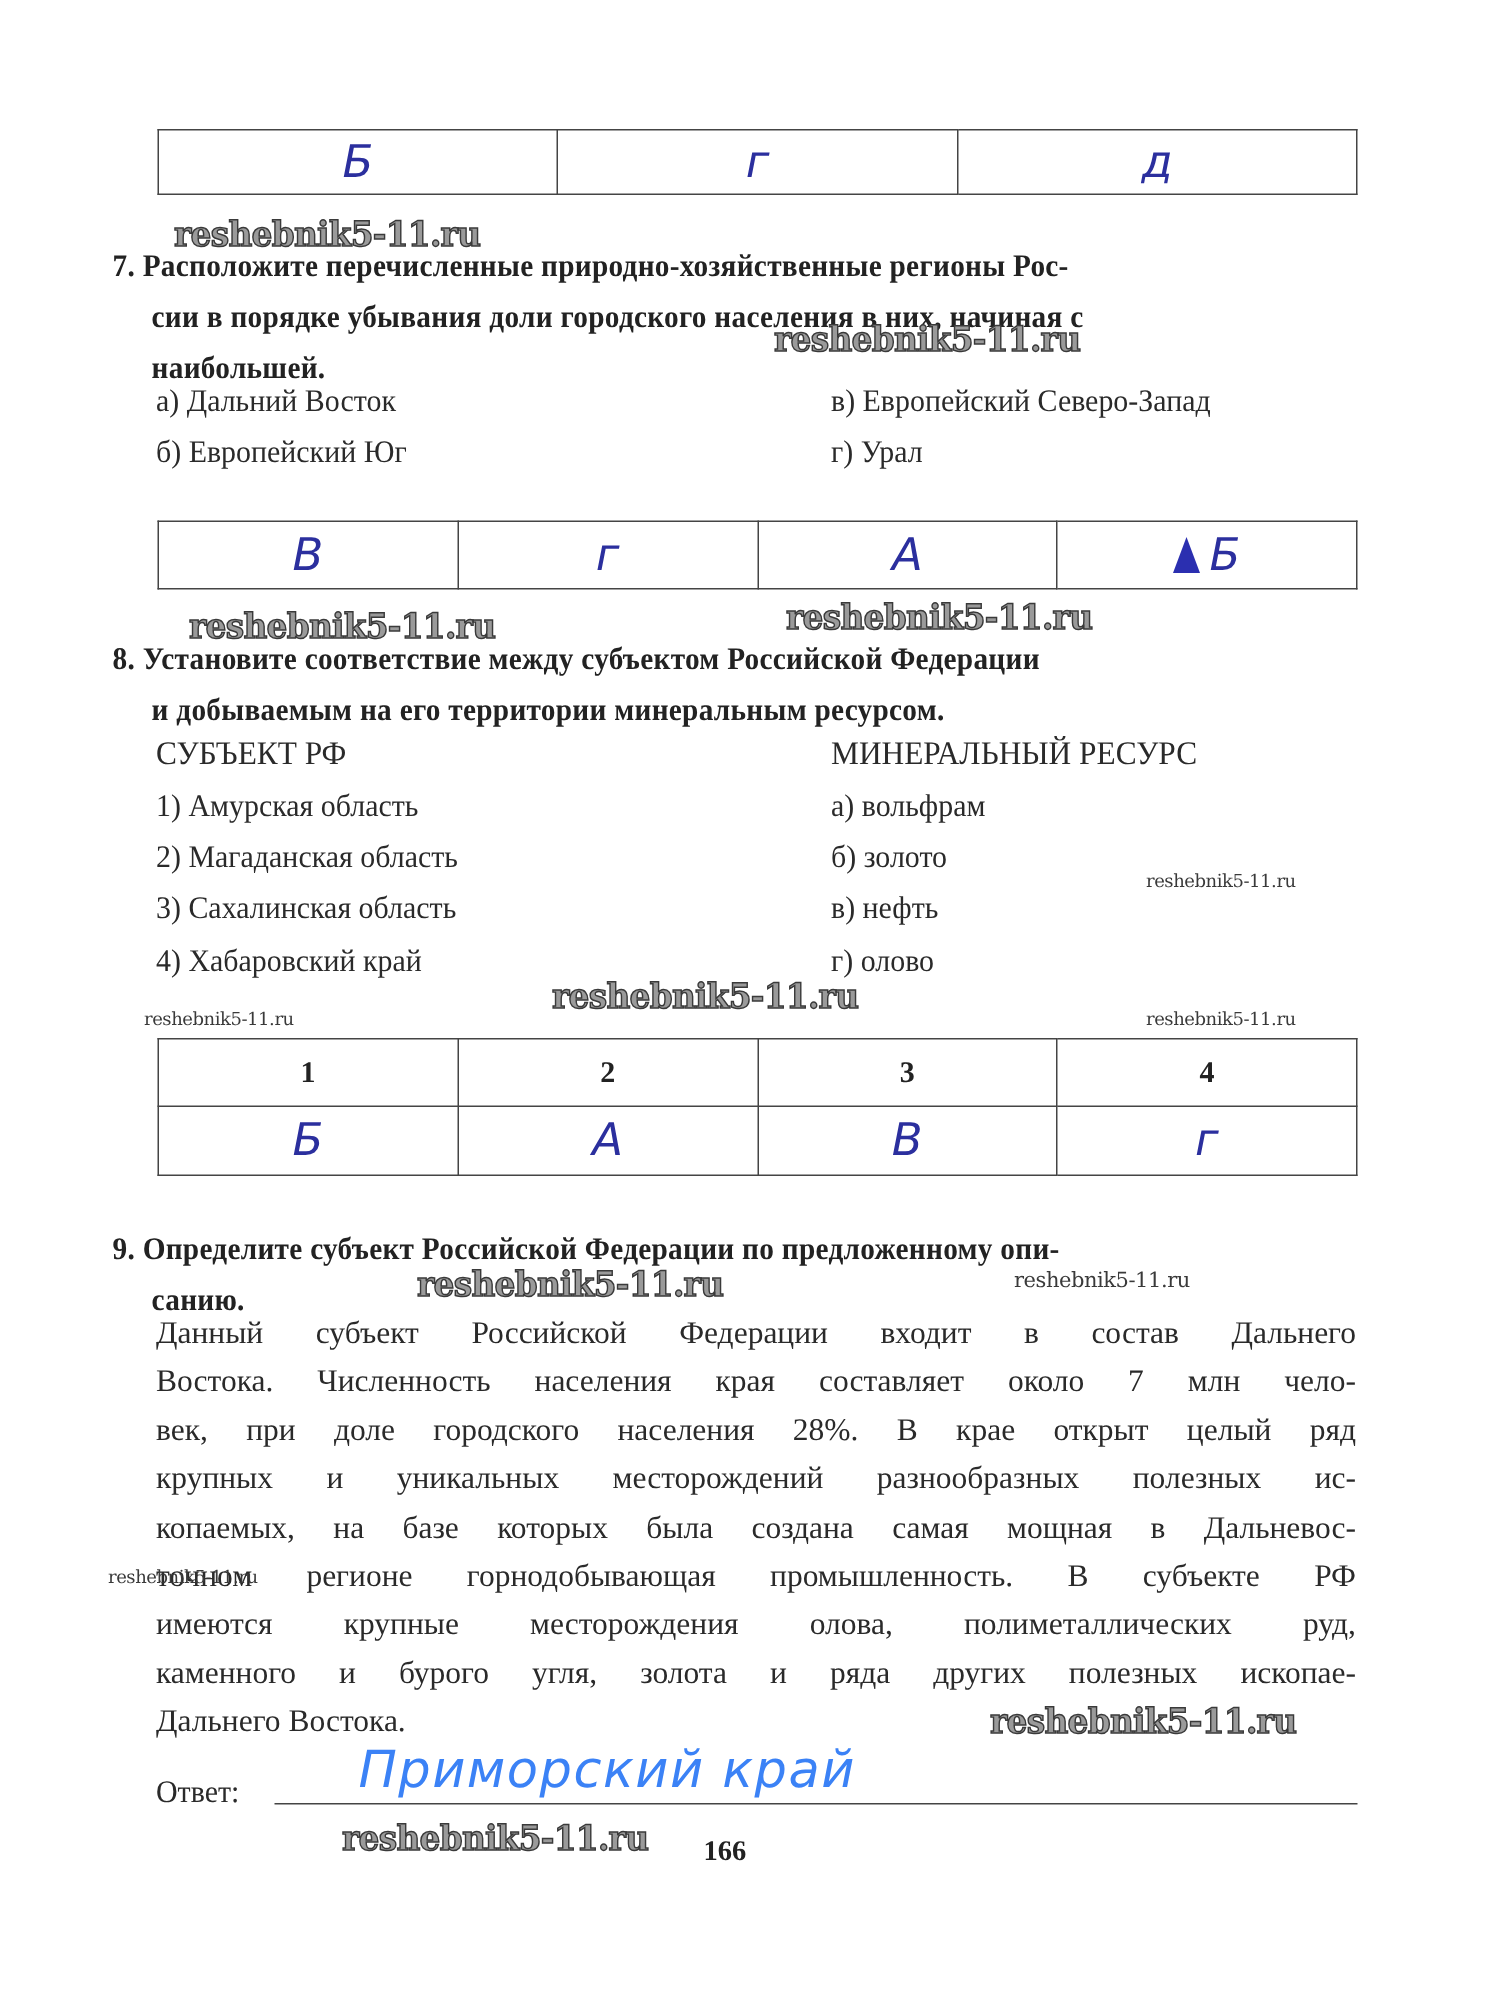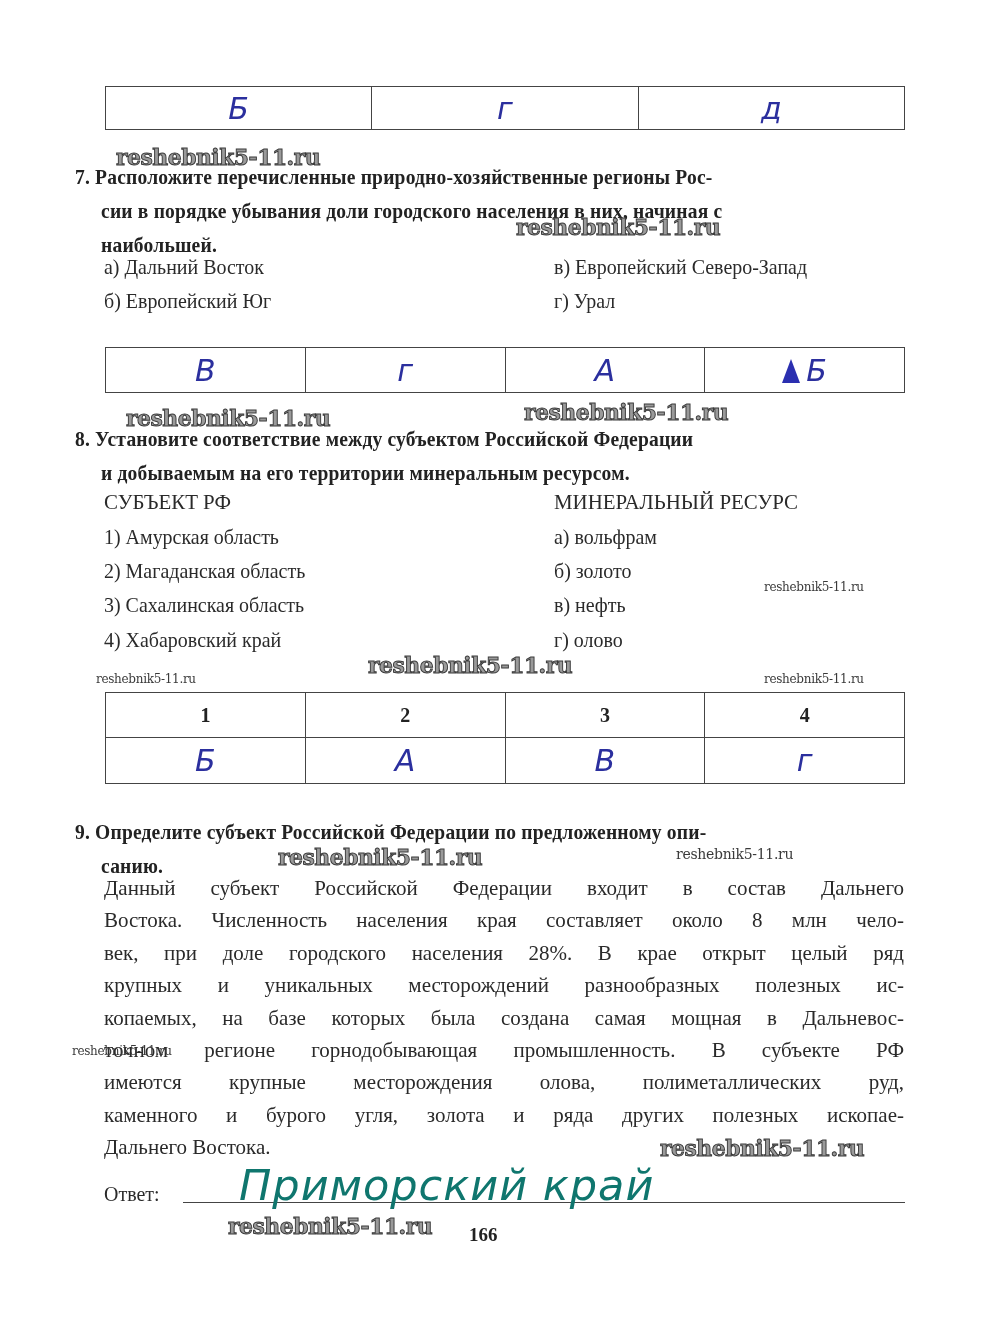--- a/index.html
+++ b/index.html
@@ -13,21 +13,21 @@
   .body-text { font-family:"Liberation Serif","DejaVu Serif",serif; font-size:21px; line-height:32.4px; color:#2a2a2a; text-align:justify; text-align-last:justify; }
   .body-text .ln { display:block; white-space:nowrap; text-align:justify; }
   .wm-big { font-family:"DejaVu Serif","Liberation Serif",serif; font-weight:bold; font-size:23px; color:#9a9a9a;
             -webkit-text-stroke:1px #3a3a3a; letter-spacing:-0.5px; white-space:nowrap; transform:scaleX(0.95); transform-origin:left top; }
   .wm-small { font-family:"DejaVu Serif","Liberation Serif",serif; font-size:12px; color:#3a3a3a; white-space:nowrap; letter-spacing:-0.3px; }
   table.ans { position:absolute; border-collapse:collapse; table-layout:fixed; }
   table.ans td { border:1.5px solid #444; text-align:center; padding:0; }
   .hand { font-family:"DejaVu Sans","Liberation Sans",sans-serif; font-style:italic; color:#2b2f9e; font-size:30px; font-weight:normal; }
   .hdr { font-family:"Liberation Serif","DejaVu Serif",serif; font-weight:bold; font-size:20px; color:#222; }
   .answer-line { border-bottom:1.5px solid #444; }
-  .hand-answer { font-family:"DejaVu Sans","Liberation Sans",sans-serif; font-style:italic; color:#0f766e; font-size:43px; letter-spacing:1px; }
+  .hand-answer { font-family:"DejaVu Sans","Liberation Sans",sans-serif; font-style:italic; color:#3b82f6; font-size:34px; letter-spacing:1px; }
   .mark { display:inline-block; width:0; height:0; border-left:9px solid transparent; border-right:9px solid transparent; border-bottom:24px solid #2b2fb0; vertical-align:-2px; margin-right:6px; }
 </style>
 </head>
 <body>
 
 <div class="page">
 
   <table class="ans" style="left:105px; top:86px; width:800px; height:44px;">
     <tbody>
         <tr>
@@ -108,21 +108,21 @@
 
   <div class="abs q-title" style="left:75px; top:815px; width:890px;">
     <div style="white-space:nowrap;"><span>9.</span> <span>Определите субъект Российской Федерации по предложенному опи-</span></div>
     <div style="white-space:nowrap; padding-left:28px;">санию.</div>
   </div>
   <div class="abs wm-big" style="left:278px; top:843px;">reshebnik5-11.ru</div>
   <div class="abs wm-small" style="left:676px; top:846px; font-size:14px;">reshebnik5-11.ru</div>
 
   <div class="abs body-text" style="left:104px; top:872px; width:800px;">
     <span class="ln">Данный субъект Российской Федерации входит в состав Дальнего</span>
-    <span class="ln">Востока. Численность населения края составляет около 8 млн чело-</span>
+    <span class="ln">Востока. Численность населения края составляет около 7 млн чело-</span>
     <span class="ln">век, при доле городского населения 28%. В крае открыт целый ряд</span>
     <span class="ln">крупных и уникальных месторождений разнообразных полезных ис-</span>
     <span class="ln">копаемых, на базе которых была создана самая мощная в Дальневос-</span>
     <span class="ln">точном регионе горнодобывающая промышленность. В субъекте РФ</span>
     <span class="ln">имеются крупные месторождения олова, полиметаллических руд,</span>
     <span class="ln">каменного и бурого угля, золота и ряда других полезных ископае-</span>
     <span class="ln" style="text-align:center; text-align-last:left;">Дальнего Востока.</span>
   </div>
 
   <div class="abs wm-small" style="left:72px; top:1044px;">reshebnik5-11.ru</div>

